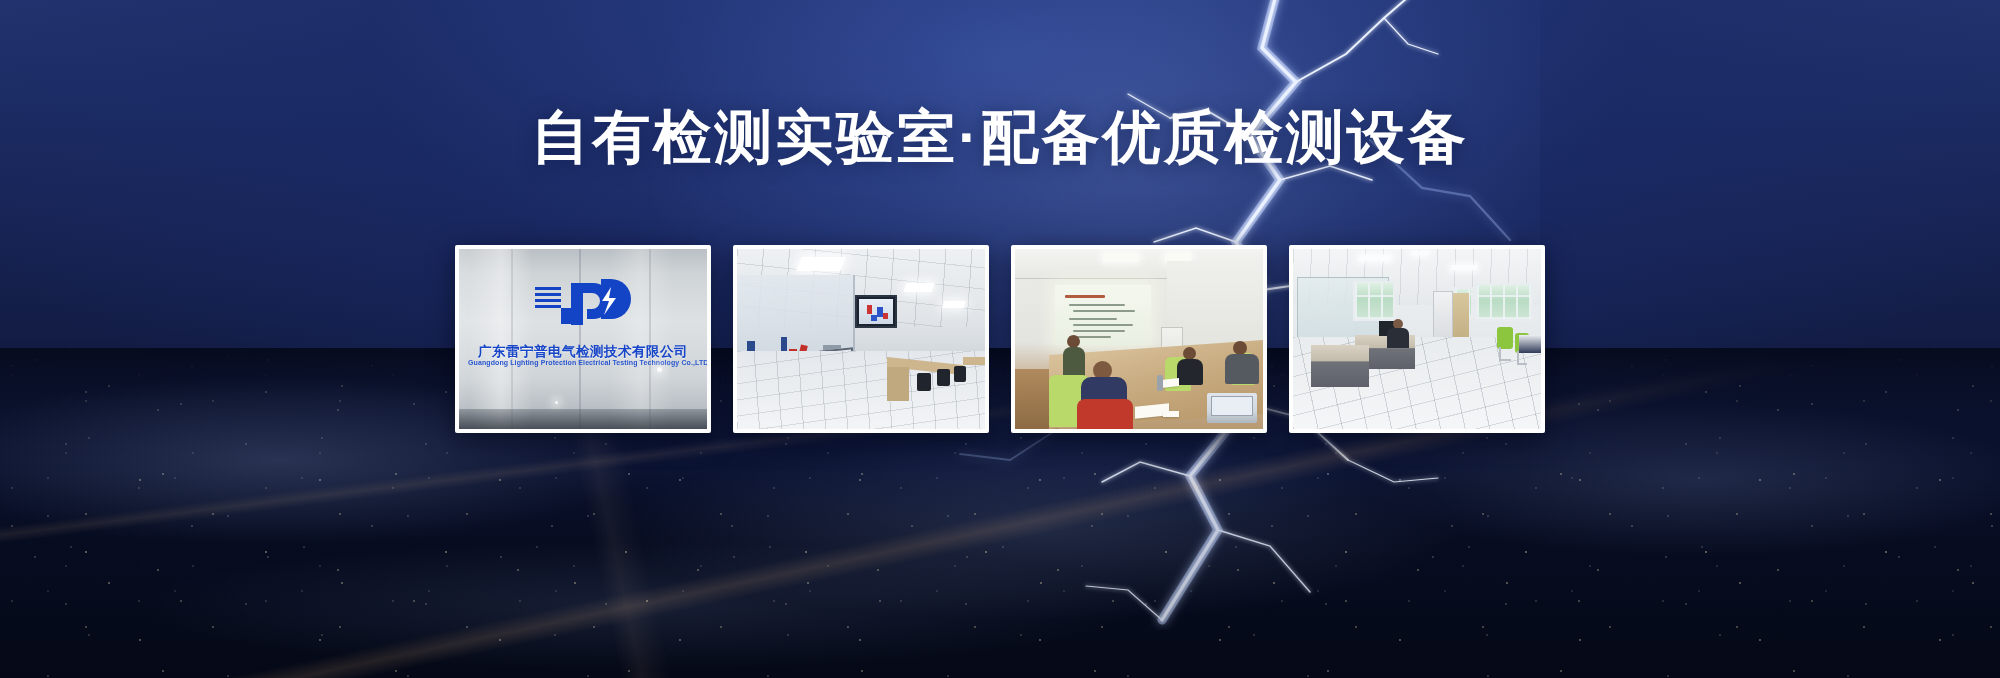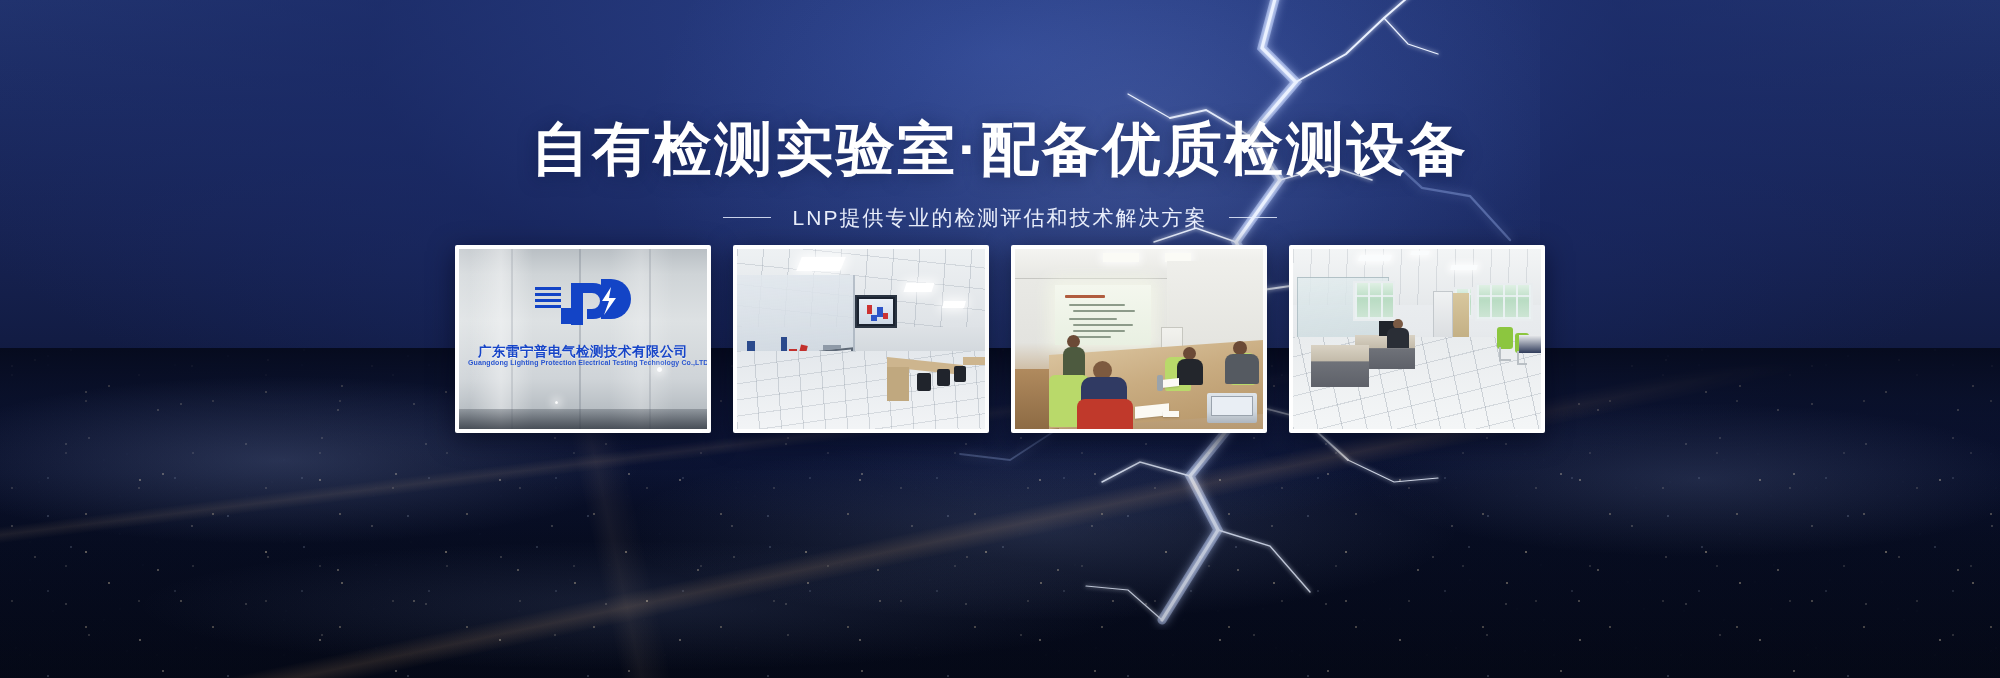--- a/index.html
+++ b/index.html
@@ -72,21 +72,21 @@
   
   .lightning { position:absolute; top:-10px; right:430px; width:760px; height:640px; pointer-events:none; }
   .lightning svg { width:100%; height:100%; display:block; }
   .glow-ellipse {
     position:absolute; top:-160px; right:460px; width:900px; height:700px;
     background:radial-gradient(ellipse at 55% 45%, rgba(150,180,255,.20) 0%, rgba(110,150,240,.10) 35%, rgba(0,0,0,0) 70%);
     pointer-events:none;
   }
 
   
-  .headline-wrap { position:absolute; left:0; right:0; top:117px; text-align:center; z-index:6; }
+  .headline-wrap { position:absolute; left:0; right:0; top:105px; text-align:center; z-index:6; }
   .headline {
     font-size:58px; font-weight:bold; color:#ffffff; letter-spacing:3px;
     line-height:1.12; text-shadow:0 2px 18px rgba(10,20,60,.55);
     white-space:nowrap;
   }
   .subline {
     margin-top:22px; display:flex; align-items:center; justify-content:center; gap:22px;
     color:#e9eefb; font-size:21px; letter-spacing:2px; white-space:nowrap;
   }
   .rule { display:block; width:48px; height:1px; background:rgba(230,238,255,.85); }
@@ -290,25 +290,20 @@
   <div class="city">
     <div class="city-haze"></div>
     <div class="city-roads"></div>
     <div class="city-lights a"></div>
     <div class="city-lights b"></div>
     <div class="city-lights c"></div>
   </div>
 
   <div class="headline-wrap">
     <div class="headline">自有检测实验室·配备优质检测设备</div>
-    <div class="subline">
-      <span class="rule"></span>
-      <span>LNP提供专业的检测评估和技术解决方案</span>
-      <span class="rule"></span>
-    </div>
   </div>
 
   <div class="strip">
 
     <div class="card">
       <div class="photo p1">
         <div class="mullion" style="left:52px"></div>
         <div class="mullion" style="left:120px"></div>
         <div class="mullion" style="left:190px"></div>
         <div class="sheen" style="left:10px"></div>

